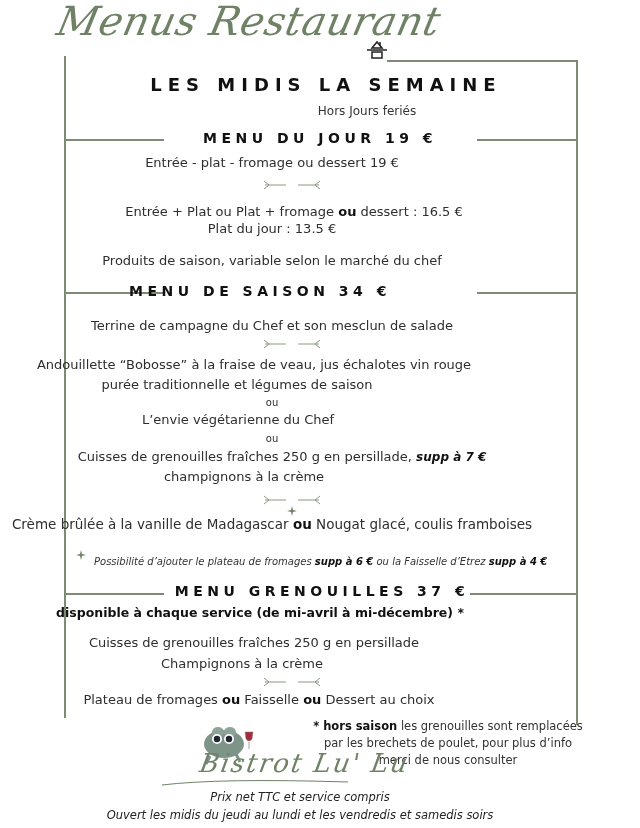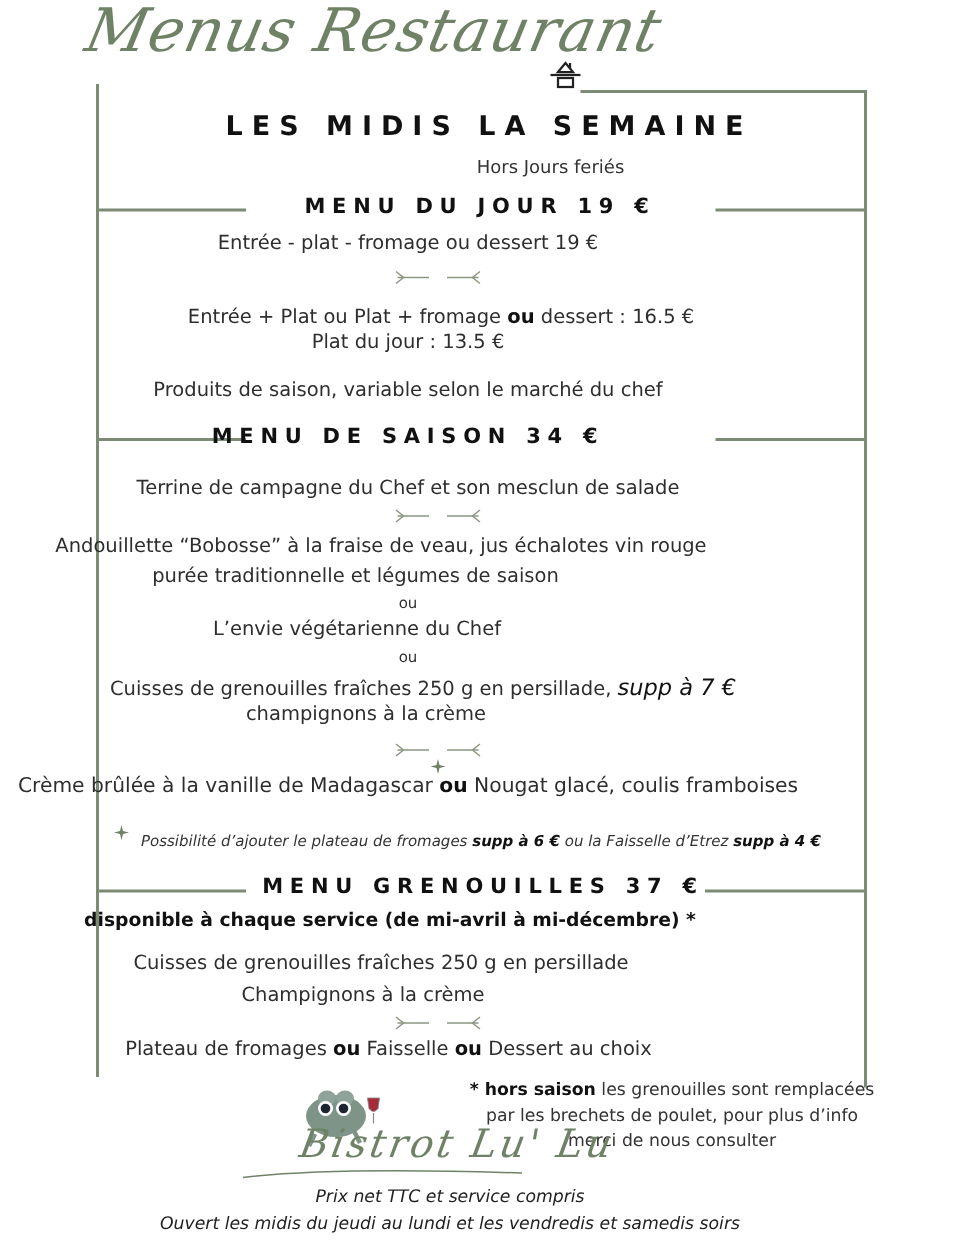--- a/index.html
+++ b/index.html
@@ -16,21 +16,21 @@
 
   .section-title { font-family: "DejaVu Sans", sans-serif; font-weight: bold;
      color: #111; letter-spacing: 5px; white-space: nowrap; text-align: center; }
   .big-title { left: 0; width: 640px; top: 74px; font-size: 18px; letter-spacing: 6px; padding-left: 12px; box-sizing: border-box; }
   .sub { left: 0; width: 640px; text-align: center; font-size: 12px; color: #333; margin-left: 47px; }
 
   .menu-head { font-size: 14px; letter-spacing: 4.5px; }
 
   .line-text { left: 0; width: 544px; text-align: center; font-size: 13px; color: #2e2e2e; white-space: nowrap; }
   .line-text b { font-weight: bold; color: #111; }
-  .supp { font-style: italic; font-weight: normal; font-size: 15px; color: #111; }
+  .supp { font-style: italic; font-weight: bold; font-size: 12px; color: #111; }
 
   .divider { width: 60px; height: 12px; }
   .star { width: 10px; height: 10px; }
 
   .note { font-style: italic; font-size: 10px; color: #333; white-space: nowrap; }
   .note b { font-style: italic; font-weight: bold; color: #111; }
 
   .footnote { left: 300px; width: 296px; text-align: center; font-size: 11.5px; line-height: 17px; color: #333; }
   .footnote b { color: #111; }
 
@@ -66,21 +66,21 @@
   <path d="M2 2 L7 6 L2 10" fill="none" stroke="#8a9782" stroke-width="1"></path>
   <path d="M58 2 L53 6 L58 10" fill="none" stroke="#8a9782" stroke-width="1"></path>
 </svg>
 
 <div class="abs line-text" style="top:204px;padding-left:22px;"><span>Entrée + Plat ou Plat + fromage </span><b>ou</b><span> dessert : 16.5 €</span></div>
 <div class="abs line-text" style="top:221px;">Plat du jour : 13.5 €</div>
 <div class="abs line-text" style="top:253px;">Produits de saison, variable selon le marché du chef</div>
 
 <div class="hline" style="left:64px; top:292px; width:100px;"></div>
 <div class="hline" style="left:477px; top:292px; width:100px;"></div>
-<div class="abs section-title menu-head" style="left:16px; width:512px; top:283px;">MENU DE SAISON 34 €</div>
+<div class="abs section-title menu-head" style="left:4px; width:512px; top:283px;">MENU DE SAISON 34 €</div>
 <div class="abs line-text" style="top:318px;">Terrine de campagne du Chef et son mesclun de salade</div>
 
 <svg class="abs divider" style="left:262px; top:338px;" viewBox="0 0 60 12">
   <path d="M3 6 L24 6 M36 6 L57 6" stroke="#8a9782" stroke-width="1"></path>
   <path d="M2 2 L7 6 L2 10" fill="none" stroke="#8a9782" stroke-width="1"></path>
   <path d="M58 2 L53 6 L58 10" fill="none" stroke="#8a9782" stroke-width="1"></path>
 </svg>
 
 <div class="abs line-text" style="top:357px; left:-18px;">Andouillette “Bobosse” à la fraise de veau, jus échalotes vin rouge</div>
 <div class="abs line-text" style="top:377px; left:-35px;">purée traditionnelle et légumes de saison</div>

